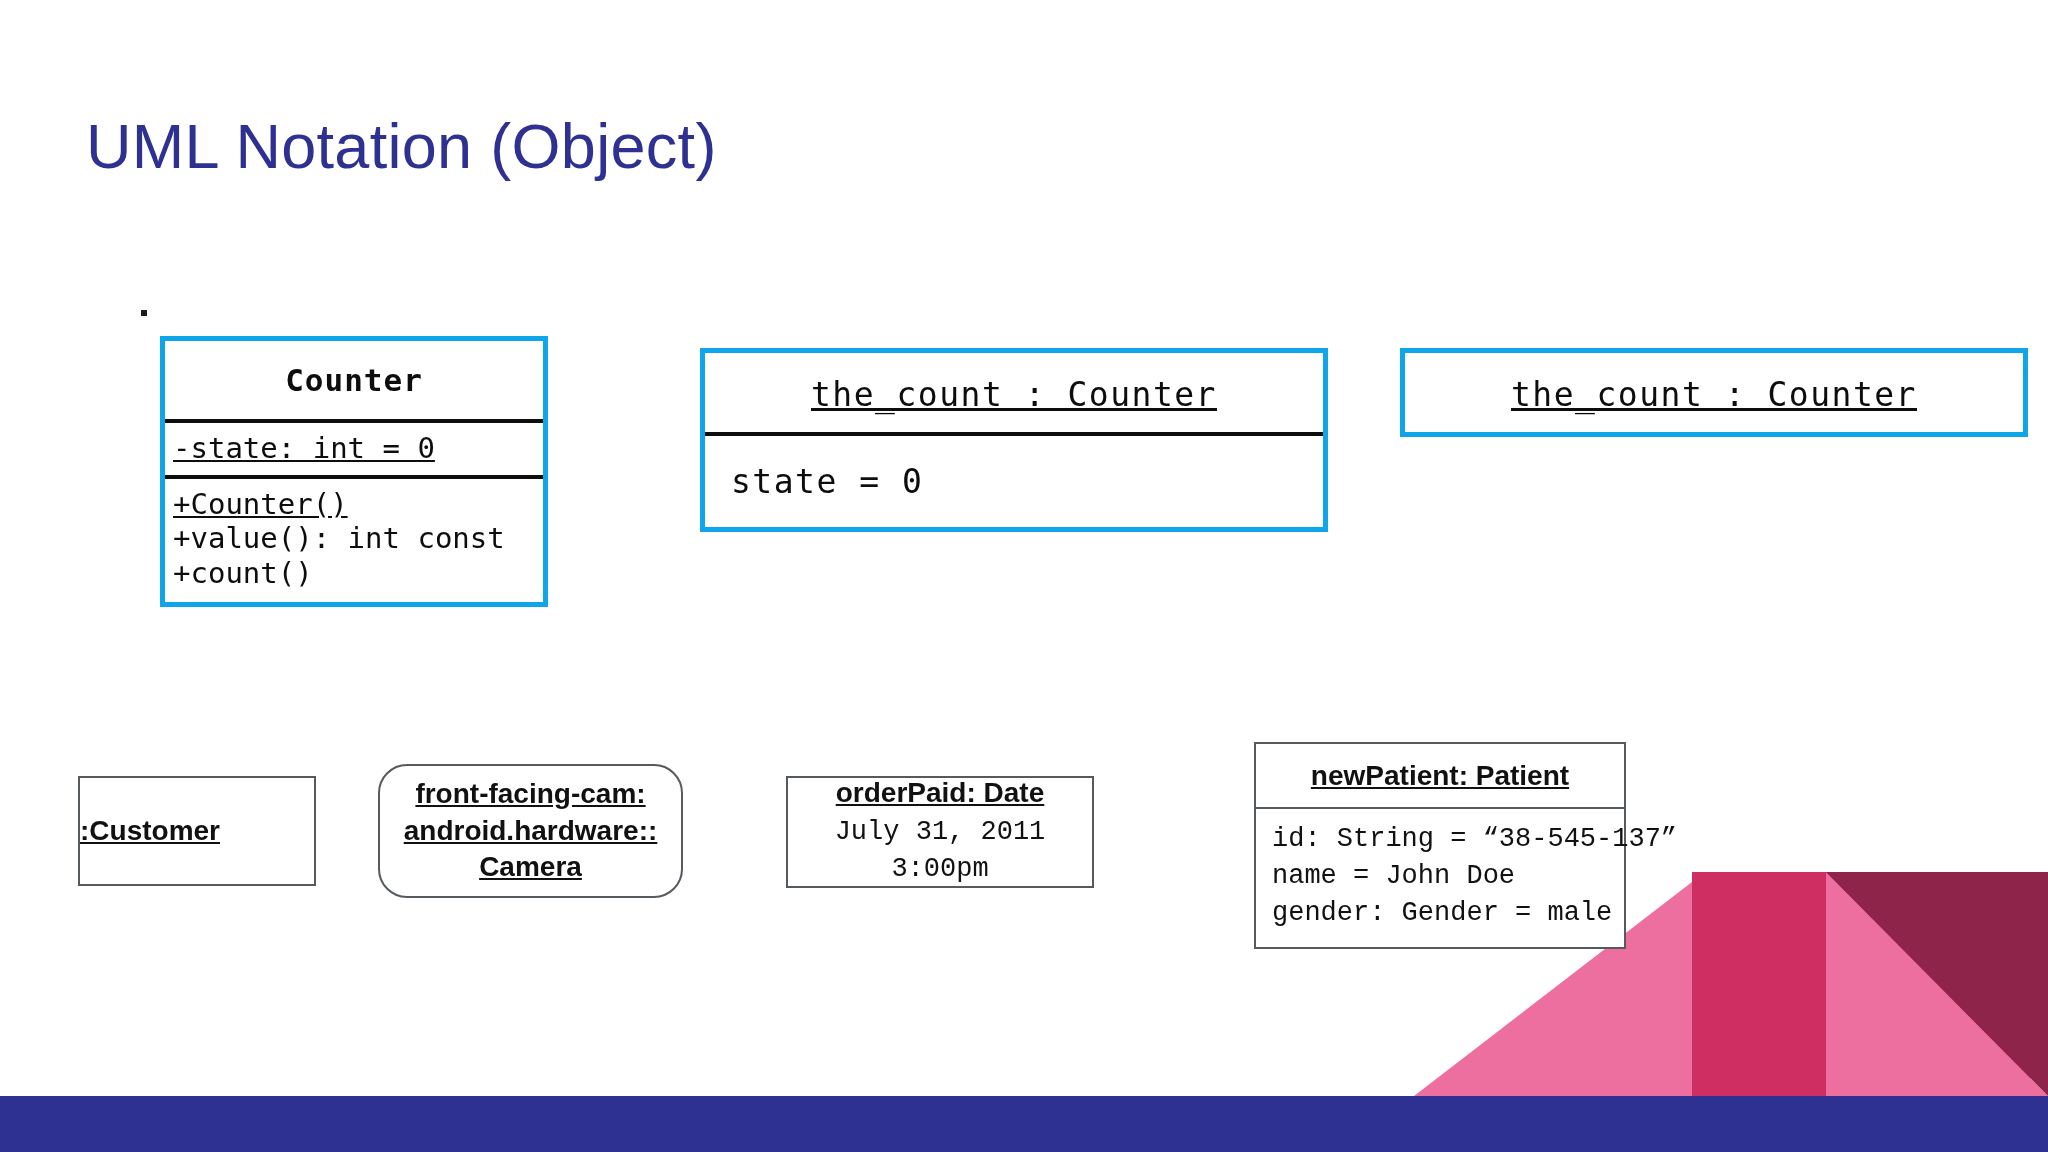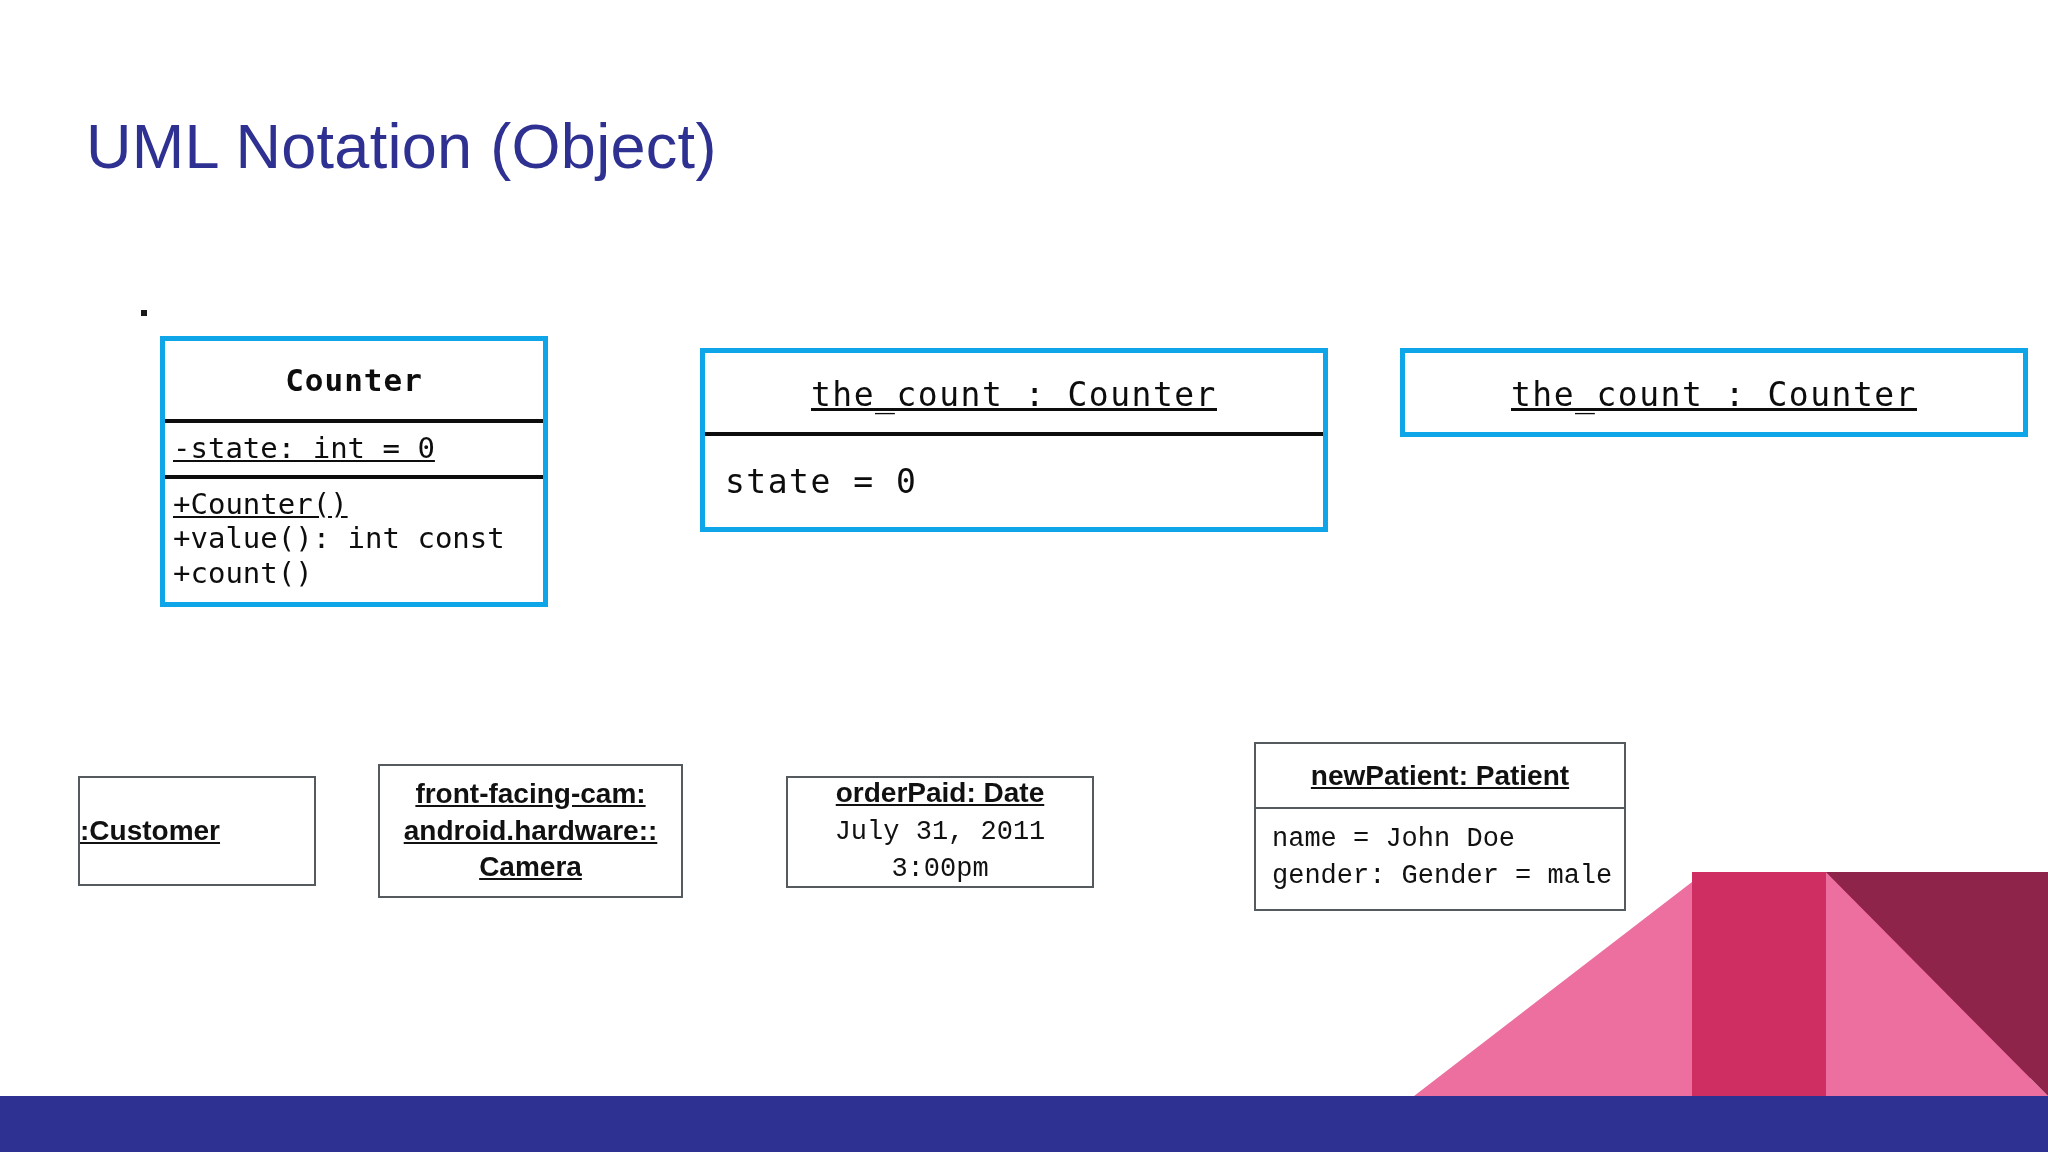--- a/index.html
+++ b/index.html
@@ -108,21 +108,21 @@
   
   .obj-mono .hdr {
     font-size: 33px;
     letter-spacing: 1.5px;
     text-align: center;
     padding: 22px 0 18px 0;
   }
   .obj-mono .slot {
     font-size: 33px;
     letter-spacing: 1.5px;
-    padding: 26px 0 26px 20px;
+    padding: 26px 0 26px 26px;
   }
 
   #thecount-0 { left: 700px; top: 348px; width: 628px; }
   #thecount-1 { left: 1400px; top: 348px; width: 628px; }
 
   
   .obj-sans .hdr {
     font-size: 28px;
     font-weight: bold;
     text-align: center;
@@ -133,21 +133,21 @@
     line-height: 1.38;
     font-family: Liberation Mono, monospace;
   }
 
   #customer-box {
     left: 78px; top: 776px; width: 238px; height: 110px;
     display: flex; align-items: center; 
   }
   #camera-box {
     left: 378px; top: 764px; width: 305px; height: 134px;
-    display: flex; align-items: center; justify-content: center;
+    display: flex; align-items: center; justify-content: center; border-radius: 29px;
   }
   #camera-box .hdr { padding: 0 6px; }
 
   #orderpaid-box {
     left: 786px; top: 776px; width: 308px; height: 112px;
     display: flex; flex-direction: column;
     align-items: center; justify-content: center;
   }
   #orderpaid-box .slot { text-align: center; margin-top: 2px; }
 
@@ -232,18 +232,19 @@
     <span class="u">orderPaid: Date</span>
   </div>
   <div class="slot sans">July 31, 2011 3:00pm</div>
 </div>
 
 <div class="uml-box thin obj-sans" id="patient-box">
   <div class="hdr sans">
     <span class="u">newPatient: Patient</span>
   </div>
   <div class="slot sans uml-sep-thin">
+    <div>id: String = “38-545-137”</div>
     <div>name = John Doe</div>
     <div>gender: Gender = male</div>
   </div>
 </div>
 
 <div class="footer-bar"></div>
 
 </body></html>

